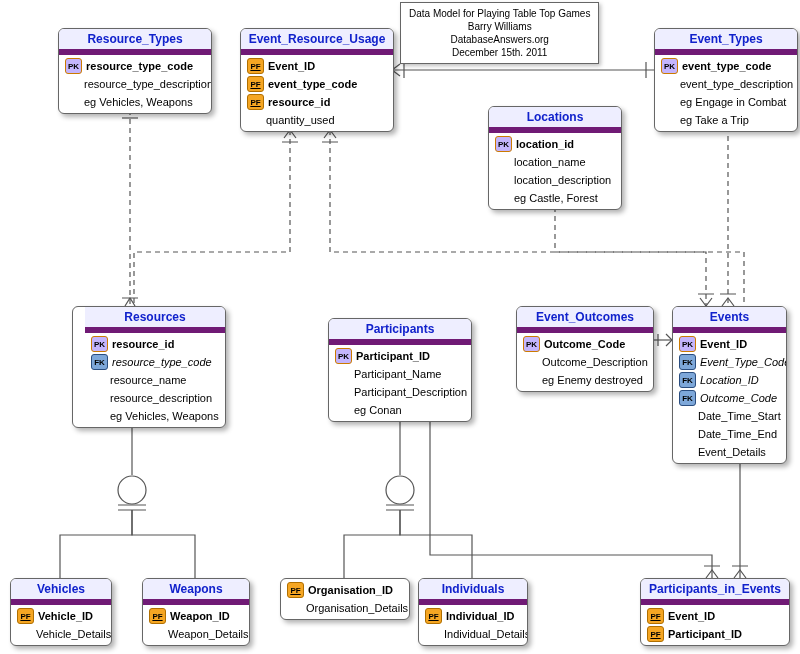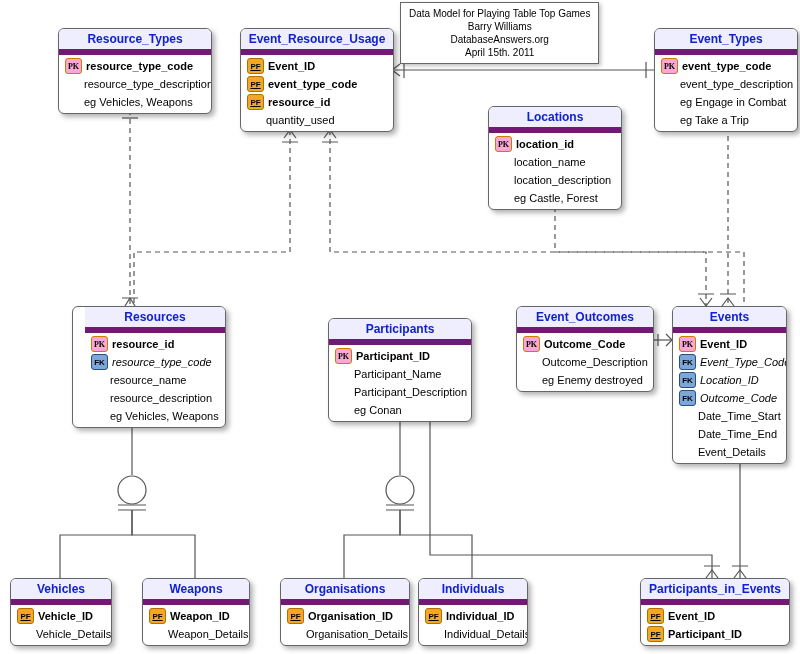--- a/index.html
+++ b/index.html
@@ -49,21 +49,21 @@
     border-radius: 3px;
     margin-right: 4px;
     display: inline-flex;
     align-items: center;
     justify-content: center;
     font-size: 8px;
     font-weight: bold;
     color: #000;
     flex-shrink: 0;
   }
-  .pk { background: #f9a8d4; border:1px solid #cc7a00;font-family:Liberation Serif, serif; }
+  .pk { background: #c4b5fd; border:1px solid #cc7a00; }
   .fk { background: #7da7d9; border:1px solid #2a4d7f; color:#000; }
   .pf { background: #f5a623; border:1px solid #b06f00;text-decoration:underline; }
   .spacer { width: 19px; flex-shrink:0; }
   .titlebox {
     position:absolute;
     border:1px solid #666;
     background:#fff;
     box-shadow: 2px 2px 4px rgba(0,0,0,0.25);
     padding:4px 8px;
     text-align:center;
@@ -130,21 +130,21 @@
     <path d="M 740 450 L 740 578"></path>
     <path d="M 734 578 L 740 570 L 746 578 M 732 566 L 748 566"></path>
     <path d="M 732 456 L 748 456"></path>
   </g>
 </svg>
 
 <div class="titlebox" style="left:400px;top:2px;">
   <div>Data Model for Playing Table Top Games</div>
   <div>Barry Williams</div>
   <div>DatabaseAnswers.org</div>
-  <div>April 15th. 2011</div>
+  <div>December 15th. 2011</div>
 </div>
 
 <div id="entities-root">
     <div class="entity" style="left: 58px; top: 28px; width: 152px;">
       <div class="entity-title">Resource_Types</div>
       <div class="entity-body">
         <div class="row bold">
           <span class="key pk">PK</span>
           <span class="text">resource_type_code</span>
         </div>
@@ -337,21 +337,20 @@
           <span class="key pf">PF</span>
           <span class="text">Weapon_ID</span>
         </div>
         <div class="row">
           <span class="spacer"></span>
           <span class="text">Weapon_Details</span>
         </div>
       </div>
     </div>
     <div class="entity" style="left: 280px; top: 578px; width: 128px;">
-      <div class="entity-title">Organisations</div>
       <div class="entity-body">
         <div class="row bold">
           <span class="key pf">PF</span>
           <span class="text">Organisation_ID</span>
         </div>
         <div class="row">
           <span class="spacer"></span>
           <span class="text">Organisation_Details</span>
         </div>
       </div>

